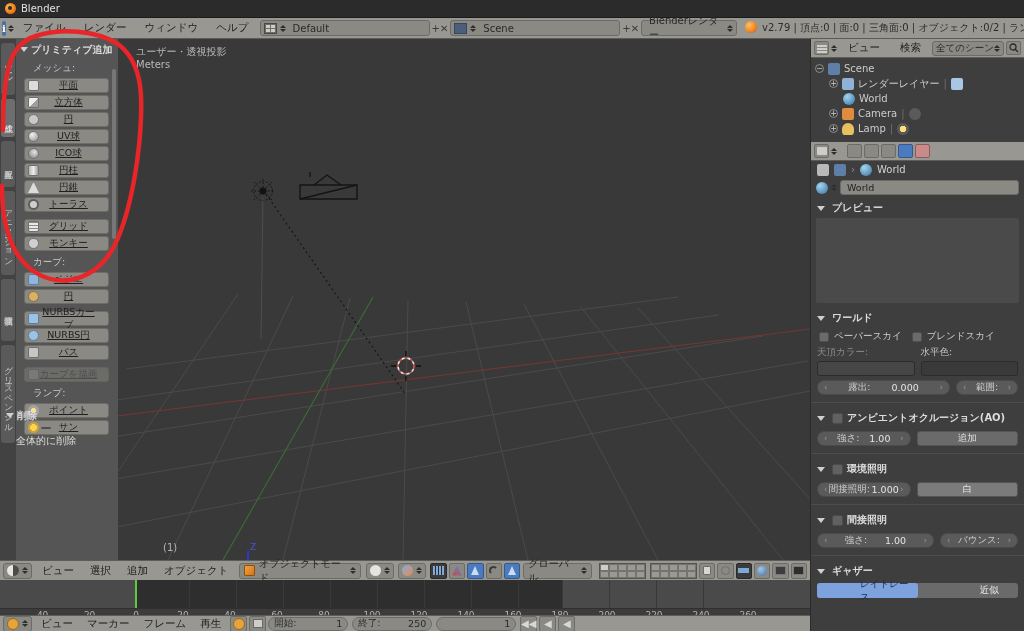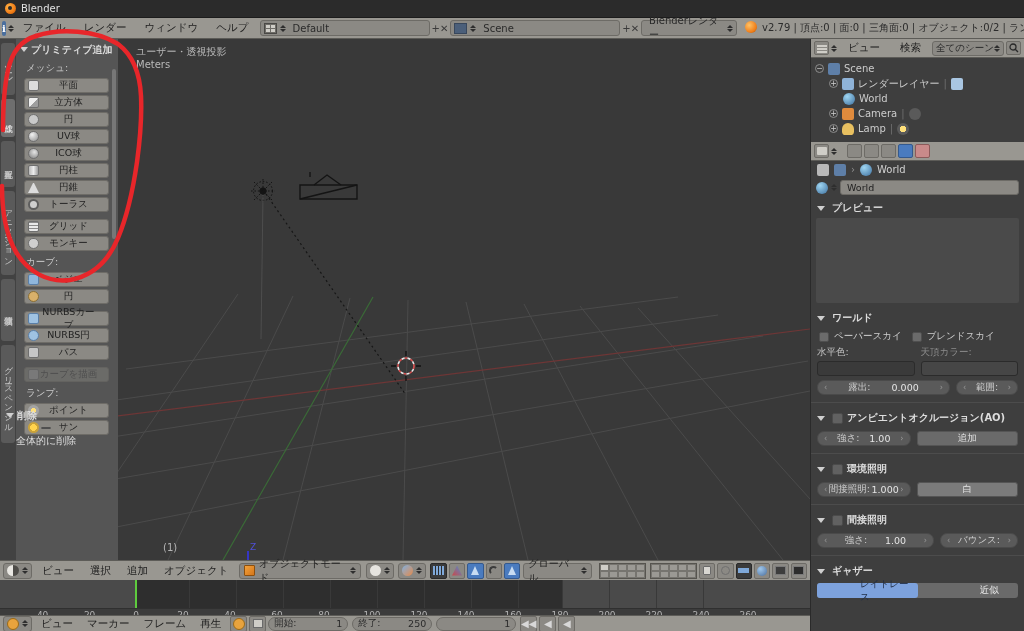--- a/index.html
+++ b/index.html
@@ -125,26 +125,26 @@
     font-size:8.5px;color:#c8c8c8;text-align:center;padding:4px 0;
   }
   .vtab.active{background:#6e6e6e;color:#e8e8e8;}
   .panel-title{
     position:absolute;left:20px;font-size:10px;color:#dcdcdc;font-weight:bold;
   }
   .tri{display:inline-block;width:0;height:0;border-left:4px solid transparent;
     border-right:4px solid transparent;border-top:5px solid #cfcfcf;
     vertical-align:1px;margin-right:3px;}
   .shelf-body{position:absolute;left:18px;top:18px;width:95px;}
-  .grp-label{font-size:9.5px;color:#c9c9c9;margin:5px 0 3px 8px;}
+  .grp-label{font-size:9.5px;color:#c9c9c9;margin:5px 0 3px 15px;}
   .tbtn{
     height:15px;margin:0 4px 2px 6px;background:#8b8984;border:1px solid #6e6c67;
     border-radius:3px;display:flex;align-items:center;padding-left:3px;position:relative;
   }
-  .tbtn .lbl{flex:1;text-align:center;font-size:9.5px;color:#1f1f1f;padding-right:10px;}
+  .tbtn .lbl{flex:1;text-align:center;font-size:9.5px;color:#1f1f1f;padding-right:10px;text-decoration:underline;}
   .tbtn.dis{background:#7a7975;opacity:.62;}
   .tbtn.dis .lbl{color:#4a4a4a;}
   .tico{width:11px;height:11px;border-radius:2px;flex:0 0 11px;}
   .sep{height:5px;}
   .shelf-scroll{position:absolute;right:2px;top:30px;width:4px;height:170px;
     background:#777;border-radius:2px;}
   .del-title{position:absolute;left:6px;font-size:10px;color:#dcdcdc;font-weight:bold;}
   .del-btn{position:absolute;left:16px;height:14px;display:flex;align-items:center;gap:5px;}
   .chk{width:10px;height:10px;background:#6b6b6b;border:1px solid #4f4f4f;border-radius:2px;}
 
@@ -732,26 +732,26 @@
         <span class="chk"></span>
         <span>ペーパースカイ</span>
       </div>
       <div class="pchk">
         <span class="chk"></span>
         <span>ブレンドスカイ</span>
       </div>
     </div>
     <div class="colrow">
       <div class="colcol">
+        <div class="collabel" style="color:#8c8c8c;">天頂カラー:</div>
+        <div class="colswatch dim"></div>
+      </div>
+      <div class="colcol">
         <div class="collabel">水平色:</div>
         <div class="colswatch"></div>
-      </div>
-      <div class="colcol">
-        <div class="collabel" style="color:#8c8c8c;">天頂カラー:</div>
-        <div class="colswatch dim"></div>
       </div>
     </div>
     <div class="numrow">
       <div class="num">
         <span class="ar">‹</span>
         <span class="nl">露出:</span>
         <span class="nv">0.000</span>
         <span class="ar">›</span>
       </div>
       <div class="num" style="flex:0 0 62px;">

